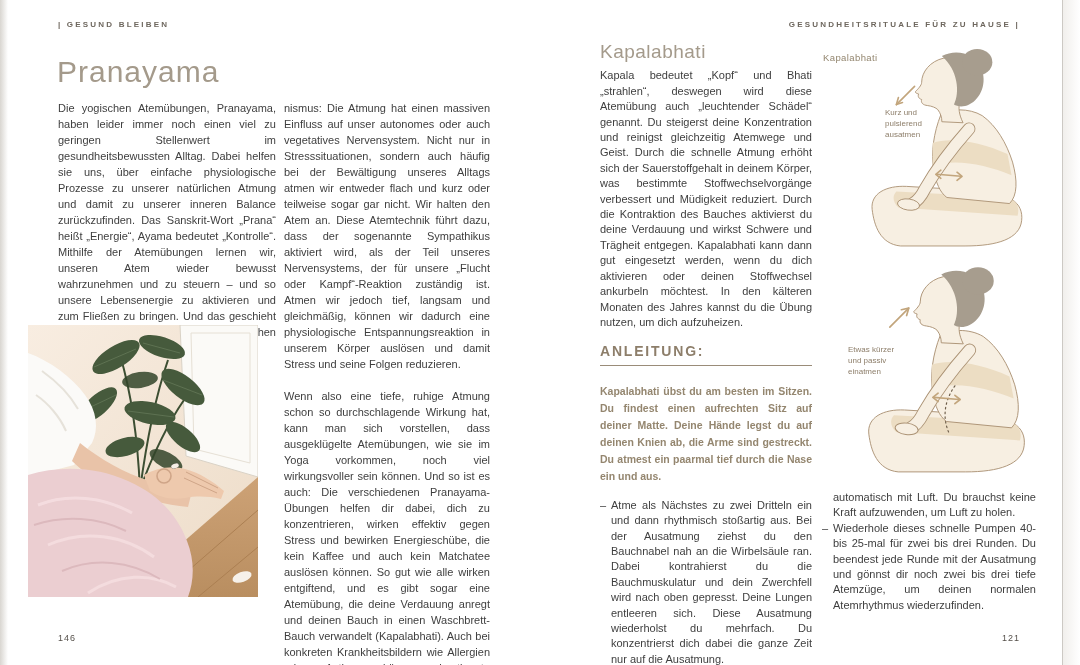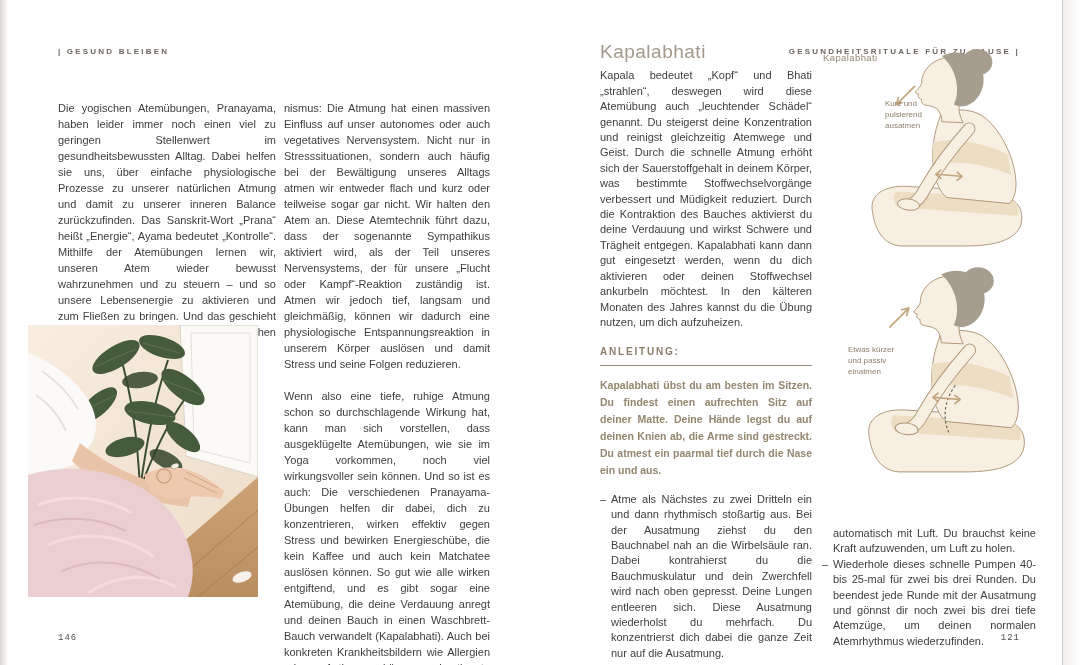--- a/index.html
+++ b/index.html
@@ -8,83 +8,84 @@
   .spread { position:relative; width:1080px; height:665px; background:#ffffff; overflow:hidden; }
 
   
   .edge-left { position:absolute; left:0; top:0; width:8px; height:665px;
     background:linear-gradient(to right,#d9d6d1,#ffffff); }
   .edge-right-line { position:absolute; left:1062px; top:0; width:1px; height:665px; background:#ccc9c4; }
   .edge-right-shade { position:absolute; left:1063px; top:0; width:17px; height:665px;
     background:linear-gradient(to right,#f1efec,#ffffff); }
 
   .running-head { position:absolute; top:20px; font-size:8px; letter-spacing:2.2px;
-    color:#6e675e; font-weight:bold;margin-top:27px; }
+    color:#6e675e; font-weight:bold; }
   .running-head.left { left:58px; }
   .running-head.right { right:60px; text-align:right; }
 
   .page-title { position:absolute; left:57px; top:55px; font-size:30px; font-weight:300;
     color:#a49a8b; letter-spacing:1px; }
 
   .col { position:absolute; text-align:justify; font-size:11px; line-height:16px; color:#3e3e3e; }
   .col p + p { margin-top:16px; }
   #col1 { left:58px; top:100px; width:218px; }
   #col2 { left:284px; top:100px; width:206px; }
   #col3 { left:600px; top:44px; width:212px; line-height:15.4px; }
   #col4-text { left:822px; top:490px; width:214px; line-height:15.4px; }
 
   .section-title { font-size:19px; font-weight:300; color:#a49a8b; letter-spacing:0.5px;
     margin-bottom:9px; }
-  .anleitung { margin-top:14px; font-size:10px; font-weight:bold; letter-spacing:1.8px;
+  .anleitung { margin-top:14px; font-size:14px; font-weight:bold; letter-spacing:1.8px;
     color:#8d7e6a; }
   .rule { height:1px; background:#9a8c79; margin-top:5px; }
-  .lead { margin-top:11px; color:#94866f; font-weight:bold; font-size:10.5px; line-height:17px;
+  .lead { margin-top:17px; color:#94866f; font-weight:bold; font-size:10.5px; line-height:17px;
     text-align:justify; }
 
   ul.steps { list-style:none; margin-top:13px; }
   ul.steps li { display:flex; text-align:justify; }
   ul.steps li + li { margin-top:1px; }
   ul.steps .dash { width:11px; flex-shrink:0; }
-  .cont { padding-left:11px; text-align:justify;margin-top:36px; }
-
-  .pagenum { position:absolute; bottom:22px; font-size:9px; letter-spacing:1px; color:#55504a;font-family:Liberation Mono, monospace; }
+  .cont { padding-left:11px; text-align:justify; }
+
+  .pagenum { position:absolute; bottom:22px; font-size:9px; letter-spacing:1px; color:#55504a; }
   .pagenum.left { left:58px; }
   .pagenum.right { right:60px; }
 
   
   .photo { position:absolute; left:28px; top:325px; width:230px; height:272px; overflow:hidden; }
 
   
   .illo-label { position:absolute; left:823px; top:52px; font-size:9.5px; color:#93866f;
     letter-spacing:0.4px; }
   .figure { position:absolute; }
   #fig1 { left:856px; top:48px; width:202px; height:200px; }
   #fig2 { left:852px; top:262px; width:210px; height:212px; }
   .fig-caption { position:absolute; font-size:8px; line-height:11px; color:#8d7e6a;
     white-space:pre-line; }
-  #cap1 { left:885px; top:98px; }
+  #cap1 { left:885px; top:107px; }
   #cap2 { left:848px; top:344px; }
 
   svg .skin { fill:#f7efe2; stroke:#ab9274; stroke-width:0.9; }
   svg .cloth { fill:#ecddc3; stroke:none; }
   svg .hair { fill:#a79d8e; stroke:none; }
   svg .limb-outline { fill:none; stroke:#ab9274; stroke-width:12.5; stroke-linecap:round; }
   svg .limb { fill:none; stroke:#f7efe2; stroke-width:10.8; stroke-linecap:round; }
   svg .arrow { stroke:#c2a57c; stroke-width:1.6; fill:none; stroke-linecap:round; stroke-linejoin:round; }
   svg .dots { stroke:#6b5b47; stroke-width:1.1; fill:none; stroke-dasharray:1.5,3; stroke-linecap:round; }
 </style>
 </head>
 <body>
 
 <div class="spread">
   <div class="edge-left"></div>
 
   <div class="running-head left">|  GESUND BLEIBEN</div>
   <div class="running-head right">GESUNDHEITSRITUALE FÜR ZU HAUSE  |</div>
 
+  <h1 class="page-title">Pranayama</h1>
 
   <div class="col" id="col1">
     <p>Die yogischen Atemübungen, Pranayama, haben leider immer noch einen viel zu geringen Stellenwert im gesundheitsbewussten Alltag. Dabei helfen sie uns, über einfache physiologische Prozesse zu unserer natürlichen Atmung und damit zu unserer inneren Balance zurückzufinden. Das Sanskrit-Wort „Prana“ heißt „Energie“, Ayama bedeutet „Kontrolle“. Mithilfe der Atemübungen lernen wir, unseren Atem wieder bewusst wahrzunehmen und zu steuern – und so unsere Lebensenergie zu aktivieren und zum Fließen zu bringen. Und das geschieht durch einen nachweisbaren physiologischen Mecha-</p>
   </div>
 
   <div class="col" id="col2">
     <p>nismus: Die Atmung hat einen massiven Einfluss auf unser autonomes oder auch vegetatives Nervensystem. Nicht nur in Stresssituationen, sondern auch häufig bei der Bewältigung unseres Alltags atmen wir entweder flach und kurz oder teilweise sogar gar nicht. Wir halten den Atem an. Diese Atemtechnik führt dazu, dass der sogenannte Sympathikus aktiviert wird, als der Teil unseres Nervensystems, der für unsere „Flucht oder Kampf“-Reaktion zuständig ist. Atmen wir jedoch tief, langsam und gleichmäßig, können wir dadurch eine physiologische Entspannungsreaktion in unserem Körper auslösen und damit Stress und seine Folgen reduzieren.</p>
     <p>Wenn also eine tiefe, ruhige Atmung schon so durchschlagende Wirkung hat, kann man sich vorstellen, dass ausgeklügelte Atemübungen, wie sie im Yoga vorkommen, noch viel wirkungsvoller sein können. Und so ist es auch: Die verschiedenen Pranayama-Übungen helfen dir dabei, dich zu konzentrieren, wirken effektiv gegen Stress und bewirken Energieschübe, die kein Kaffee und auch kein Matchatee auslösen können. So gut wie alle wirken entgiftend, und es gibt sogar eine Atemübung, die deine Verdauung anregt und deinen Bauch in einen Waschbrett-Bauch verwandelt (Kapalabhati). Auch bei konkreten Krankheitsbildern wie Allergien oder Asthma können bestimmte Atemübungen heilsam sein. Pranayama kann hier beim Stressabbau und bei der Erweiterung der Lungenkapazität helfen.</p>
   </div>
 

